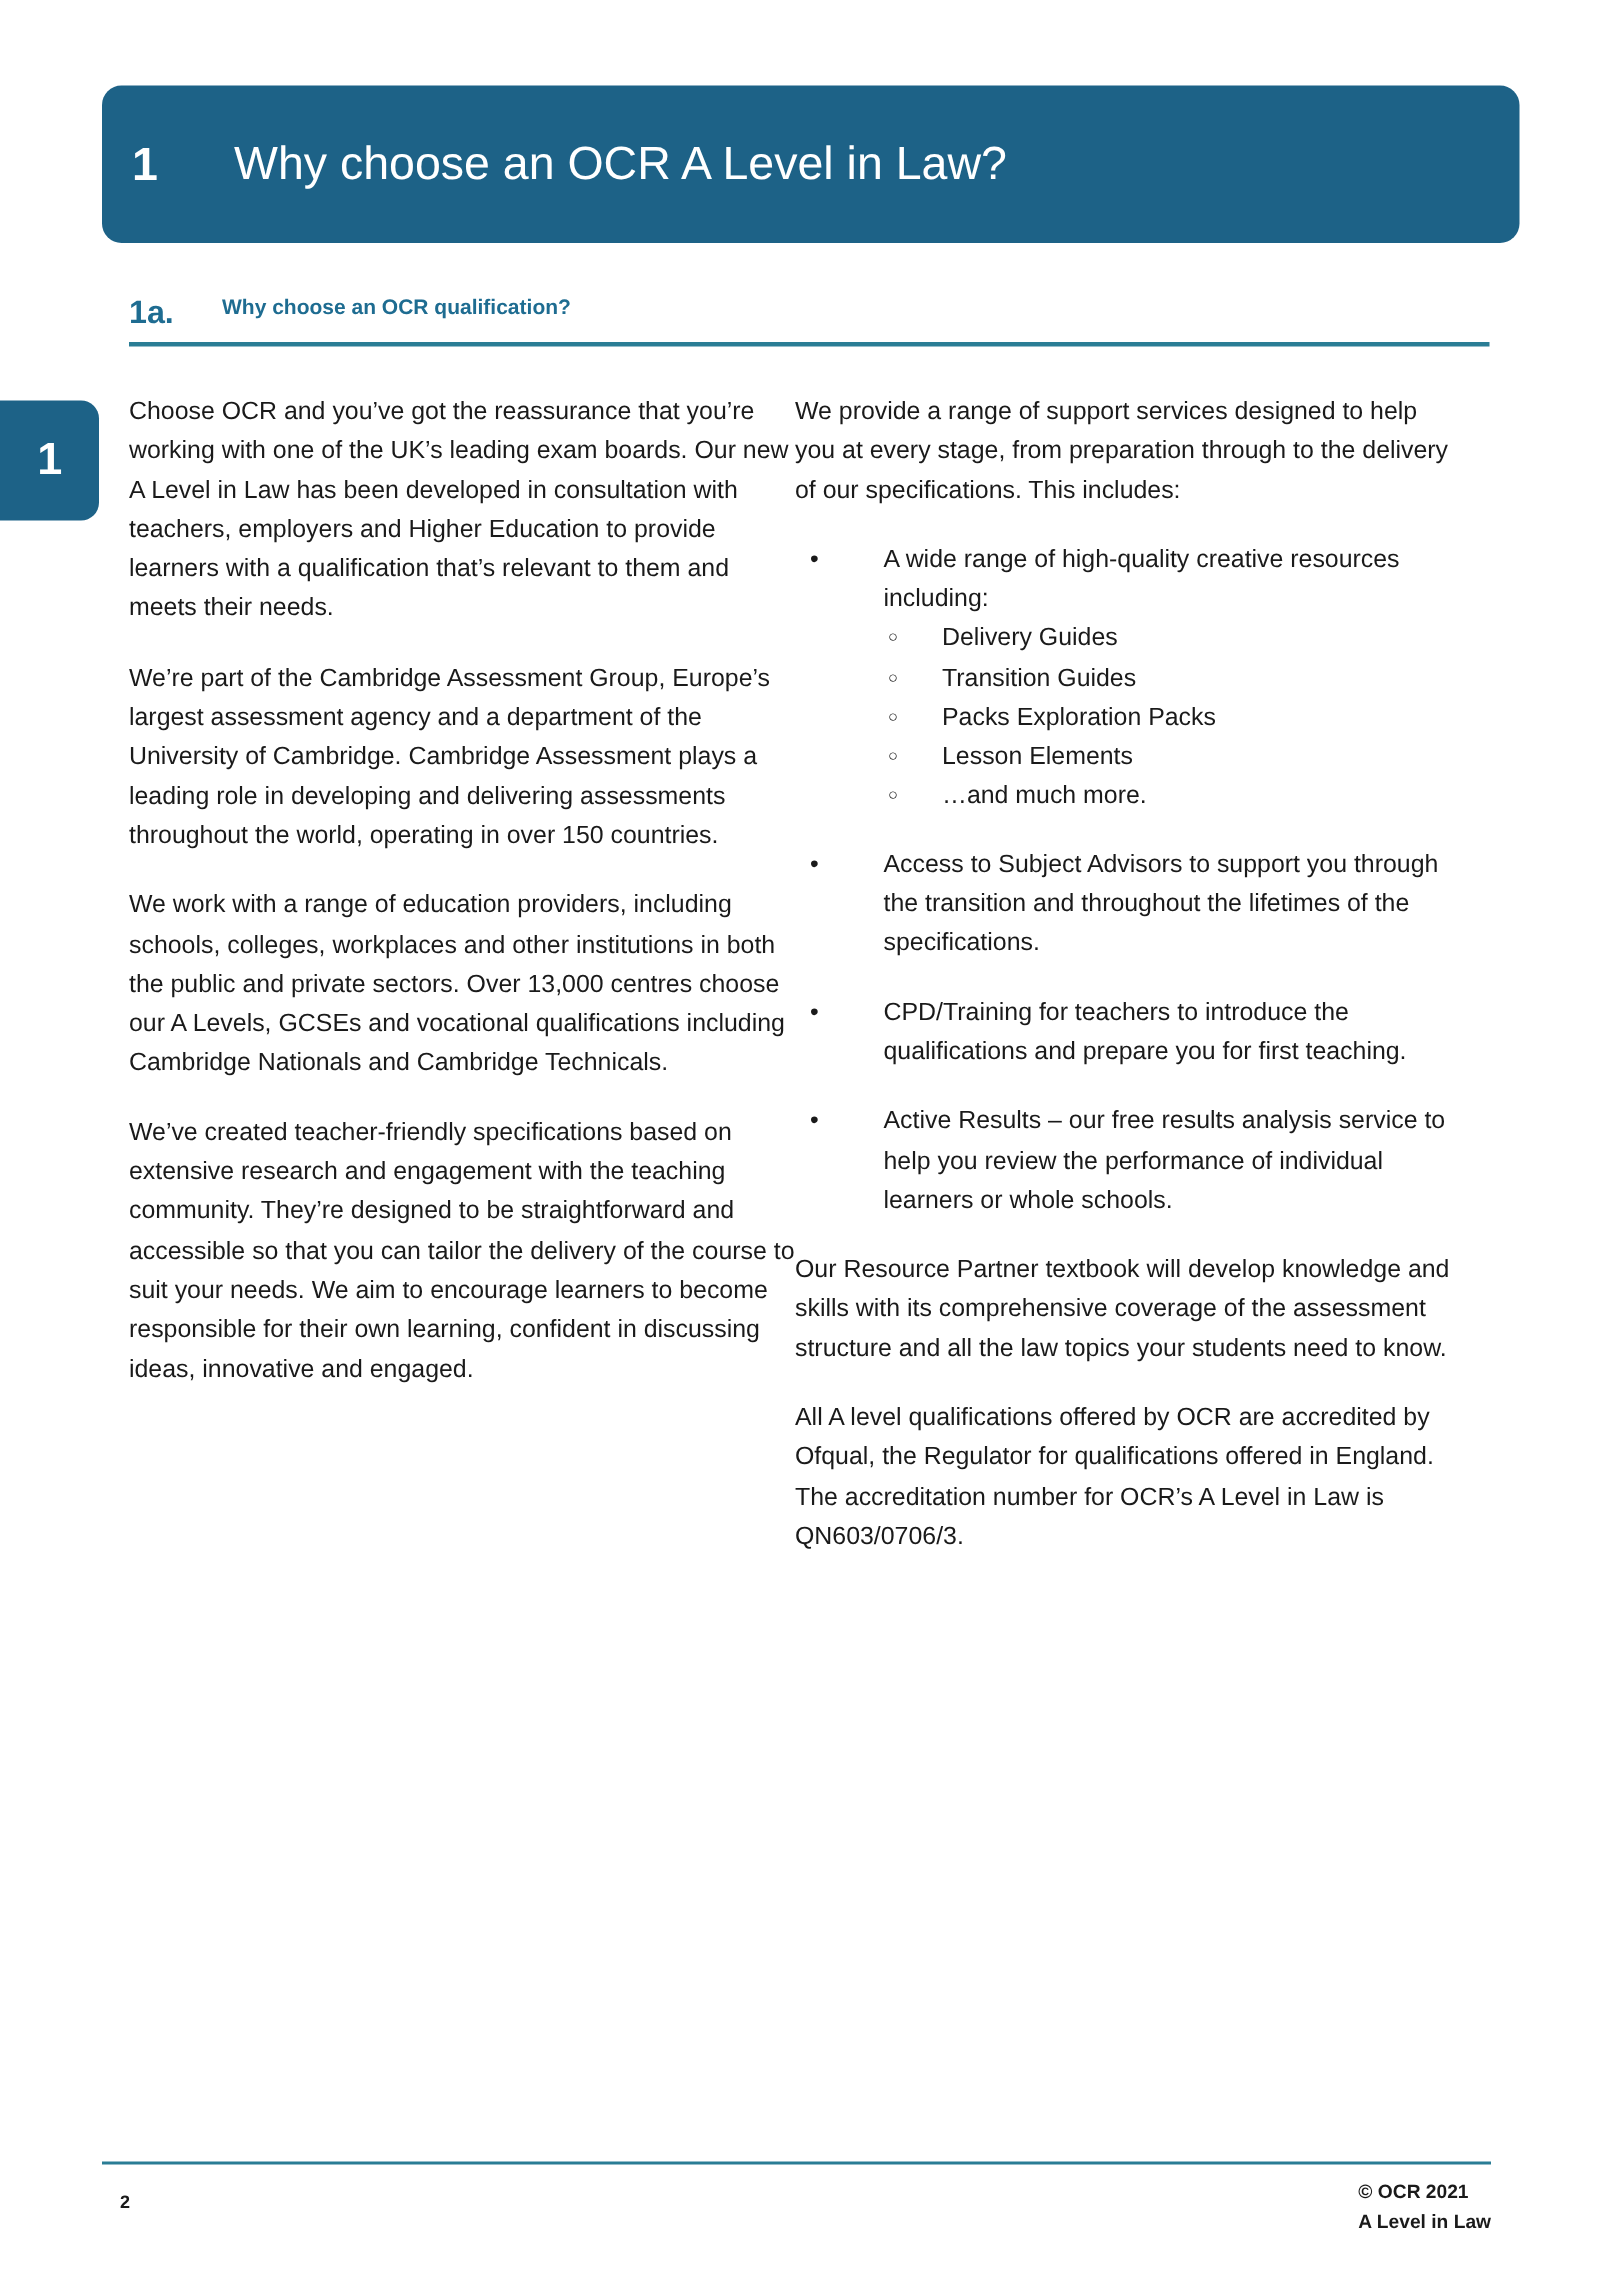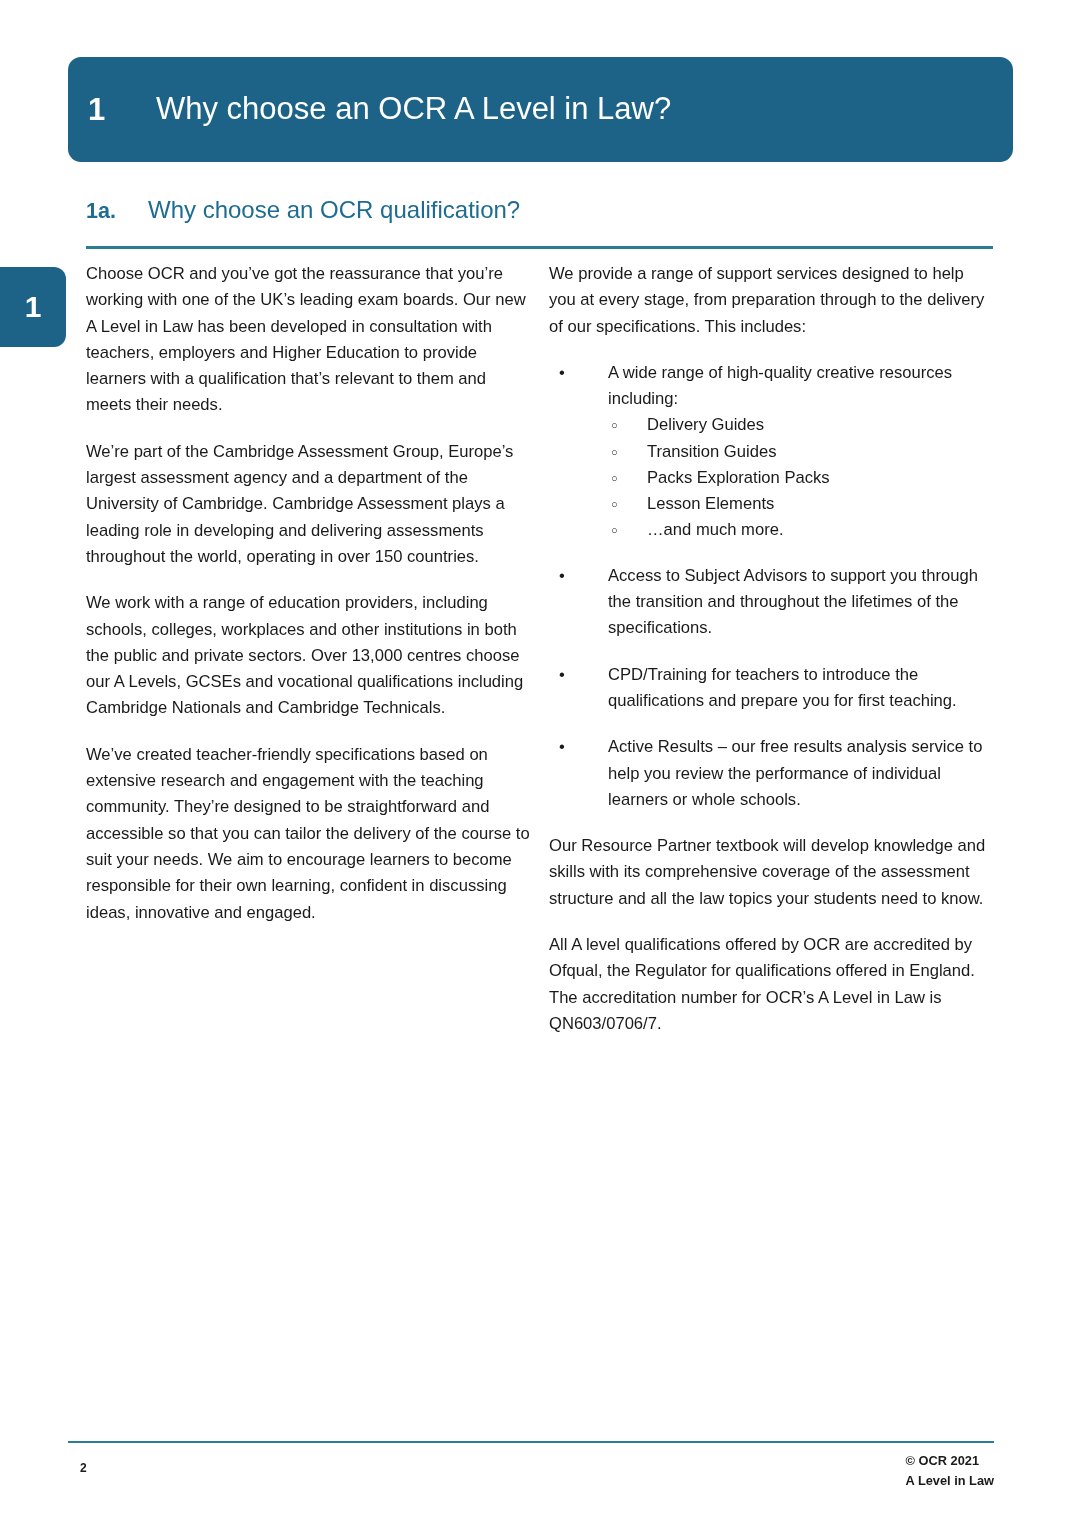--- a/index.html
+++ b/index.html
@@ -75,50 +75,49 @@
 
   
   .section-head {
     position: absolute;
     left: 86px;
     top: 196px;
     width: 907px;
   }
   .section-head-row {
     display: flex;
-    align-items: flex-end;
-    padding-bottom: 22px;
+    align-items: flex-start;
+    padding-bottom: 7px;
   }
   .section-head-num {
     color: #1e6c91;
     font-size: 21.5px;
     font-weight: bold;
     flex: 0 0 62px;
     line-height: 1.15;
   }
   .section-head-title {
     color: #1e6c91;
-    font-size: 24px;
-    font-weight: normal;
+    font-size: 14px;
+    font-weight: bold;
     line-height: 1.15;
   }
   .section-rule {
     height: 3px;
     background: #2a7d95;
     width: 100%;
   }
 
   
   .columns {
     position: absolute;
     left: 86px;
     top: 261px;
     width: 908px;
     display: flex;
-    gap: 19px;
   }
   .col {
     width: 444px;
     flex: 0 0 444px;
   }
   .col p {
     margin: 0 0 20px 0;
     font-size: 16.6px;
     line-height: 1.585;
     color: #1a1a1a;
@@ -275,21 +274,21 @@
         </li>
 
         <li class="bullet-l1">
           <span class="mark">•</span>
           <span>Active Results – our free results analysis service to help you review the performance of individual learners or whole schools.</span>
         </li>
 
       </ul>
 
       <p>Our Resource Partner textbook will develop knowledge and skills with its comprehensive coverage of the assessment structure and all the law topics your students need to know.</p>
-      <p>All A level qualifications offered by OCR are accredited by Ofqual, the Regulator for qualifications offered in England. The accreditation number for OCR’s A Level in Law is QN603/0706/7.</p>
+      <p>All A level qualifications offered by OCR are accredited by Ofqual, the Regulator for qualifications offered in England. The accreditation number for OCR’s A Level in Law is QN603/0706/3.</p>
     </div>
 
   </div>
 
   <div class="footer">
     <div class="footer-rule"></div>
     <div class="footer-row">
       <span class="footer-page">2</span>
       <span class="footer-right">
         <span>© OCR 2021</span><br>

